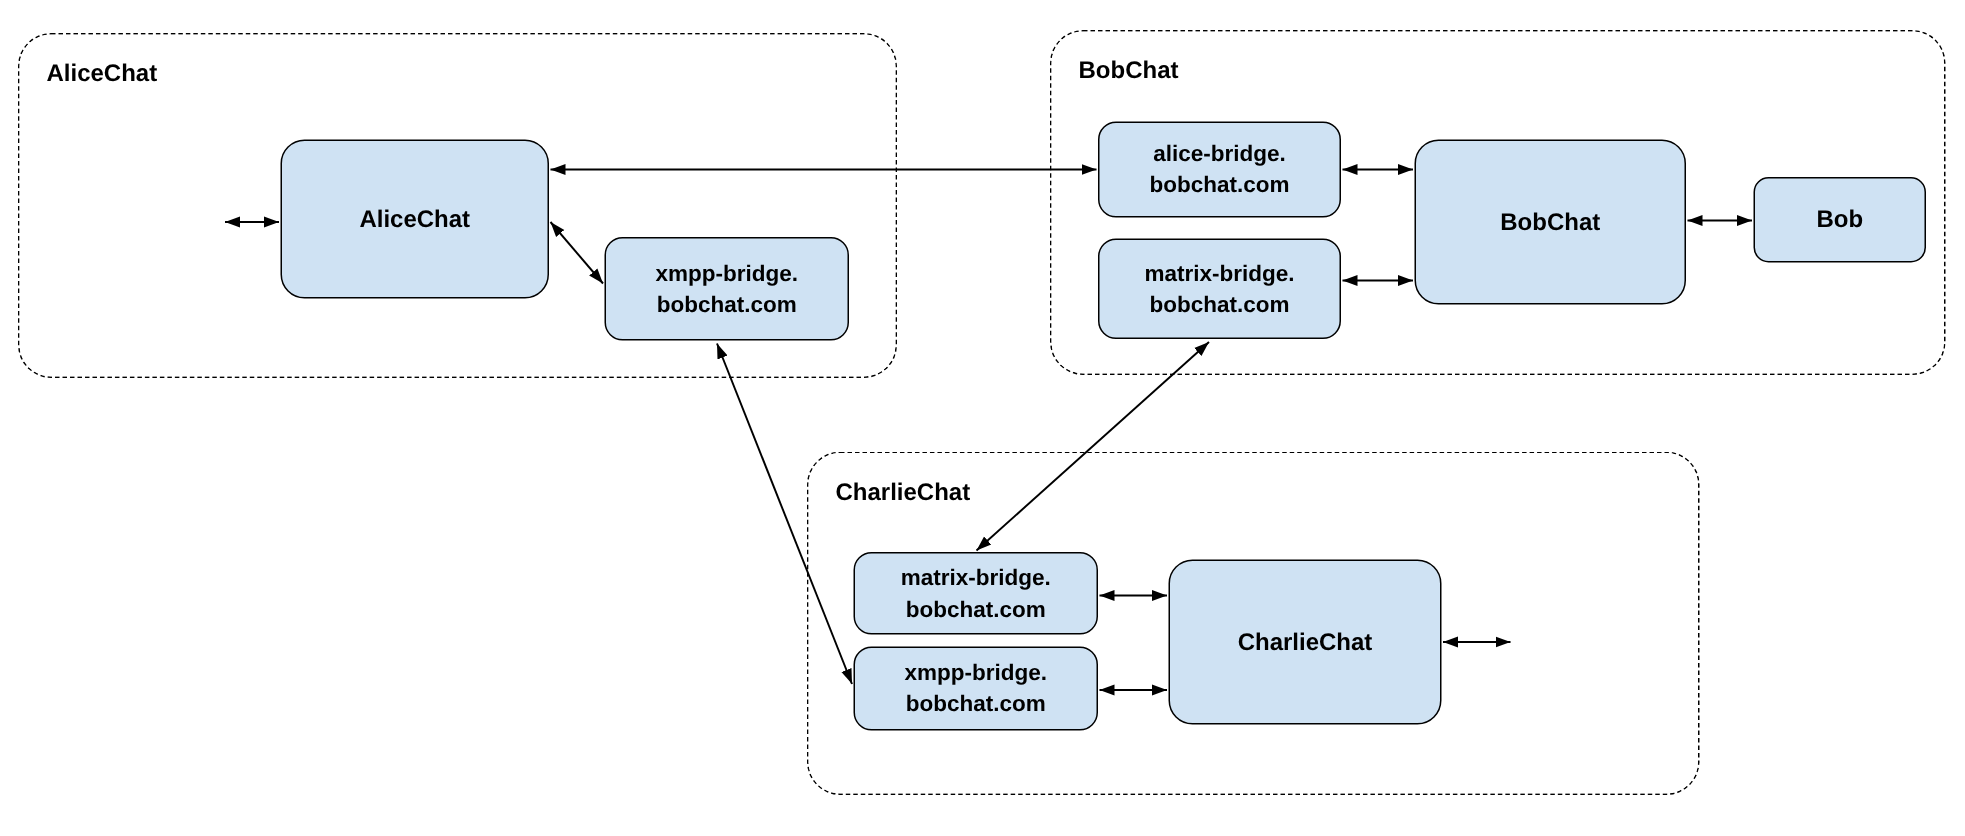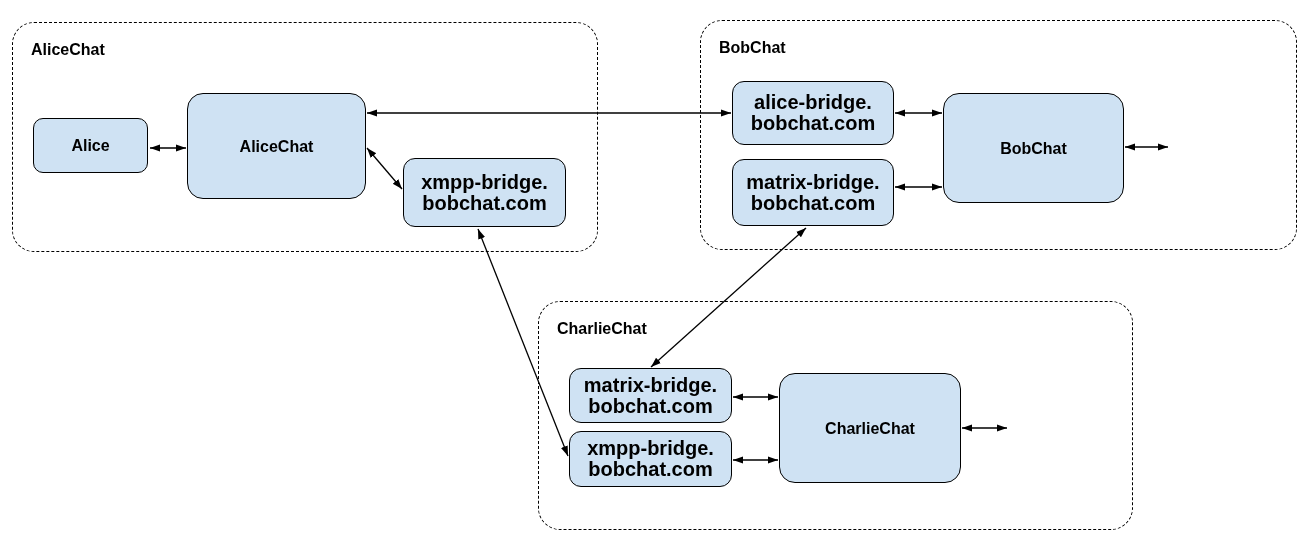--- a/index.html
+++ b/index.html
@@ -44,21 +44,21 @@
     align-items: center;
     justify-content: center;
     text-align: center;
     font-weight: 700;
     font-size: 16px;
     line-height: 21px;
     color: var(--text, #000);
   }
   .node.big    { border-radius: 16px; }
   .node.small  { border-radius: 10px; }
-  .node.bridge { border-radius: 12px; font-size: 20px; }
+  .node.bridge { border-radius: 12px; font-size: 15px; }
 
   .edges {
     position: absolute;
     left: 0; top: 0;
     width: 1310px;
     height: 557px;
     pointer-events: none;
   }
   .edges line {
     stroke: var(--arrow, #000);
@@ -76,23 +76,20 @@
   </div>
 
   <div class="group" style="left:700px; top:20px; width:597px; height:230px;">
     <span class="group-label">BobChat</span>
   </div>
 
   <div class="group" style="left:538px; top:301px; width:595px; height:229px;">
     <span class="group-label">CharlieChat</span>
   </div>
 
-  <div class="node small" style="left:33px; top:118px; width:115px; height:55px;">
-    <span>Alice</span>
-  </div>
 
   <div class="node big" style="left:187px; top:93px; width:179px; height:106px;">
     <span>AliceChat</span>
   </div>
 
   <div class="node bridge" style="left:403px; top:158px; width:163px; height:69px;">
     <span>xmpp-bridge.</span>
     <span>bobchat.com</span>
   </div>
 
@@ -103,20 +100,23 @@
 
   <div class="node bridge" style="left:732px; top:159px; width:162px; height:67px;">
     <span>matrix-bridge.</span>
     <span>bobchat.com</span>
   </div>
 
   <div class="node big" style="left:943px; top:93px; width:181px; height:110px;">
     <span>BobChat</span>
   </div>
 
+  <div class="node small" style="left:1169px; top:118px; width:115px; height:57px;">
+    <span>Bob</span>
+  </div>
 
   <div class="node bridge" style="left:569px; top:368px; width:163px; height:55px;">
     <span>matrix-bridge.</span>
     <span>bobchat.com</span>
   </div>
 
   <div class="node bridge" style="left:569px; top:431px; width:163px; height:56px;">
     <span>xmpp-bridge.</span>
     <span>bobchat.com</span>
   </div>

